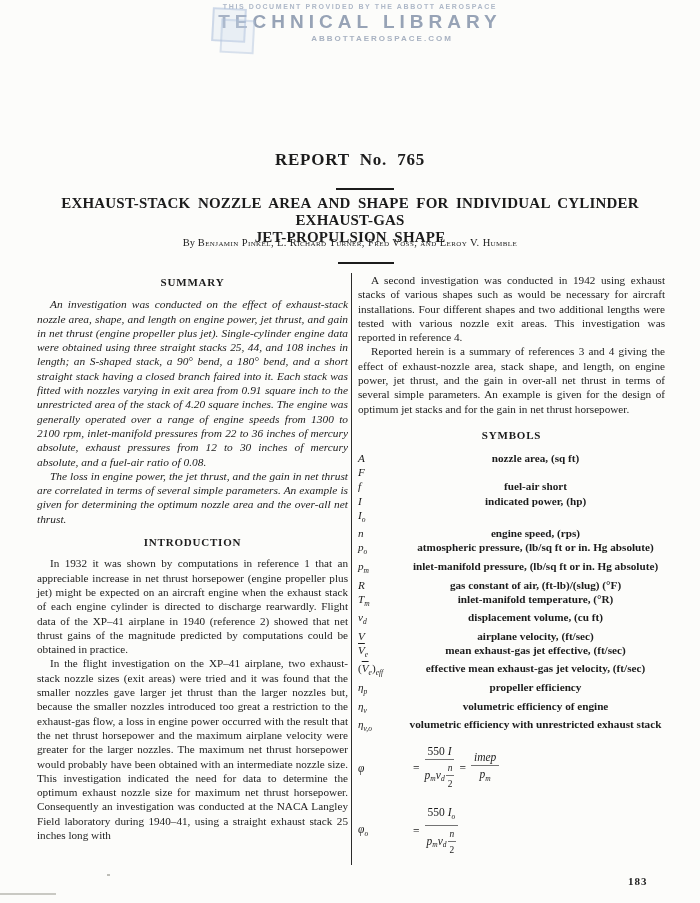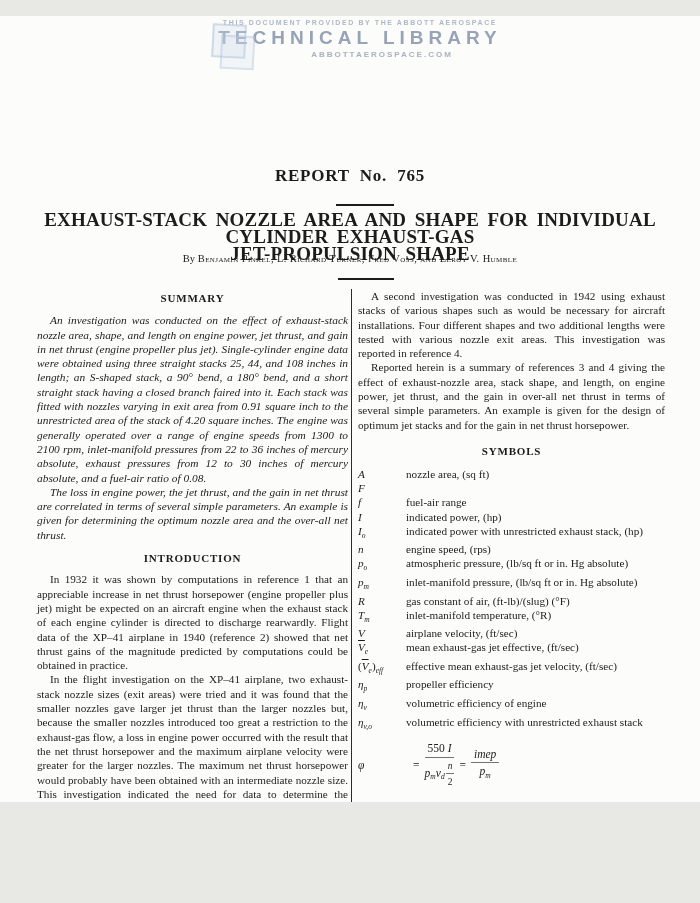--- a/index.html
+++ b/index.html
@@ -1,57 +1,57 @@
 <!DOCTYPE html>
 <html><head>
 <meta charset="utf-8">
 <style>
   html,body{margin:0;padding:0;background:#e8e8e4;}
   .page{
-    position:relative;width:700px;height:786px;margin:16px auto;
+    position:relative;width:700px;height:903px;margin:0 auto;
     background:#fcfcfa;color:#1c1c1c;overflow:hidden;
     font-family:"Liberation Serif","DejaVu Serif",serif;
   }
   
   .watermark{position:absolute;top:3px;left:20px;right:0;text-align:center;
     font-family:"Liberation Sans","DejaVu Sans",sans-serif;user-select:none;}
   .wm-line1{font-size:7px;letter-spacing:1.6px;color:#aeb8c8;font-weight:bold;}
   .wm-line2{font-size:19px;letter-spacing:5px;color:#97a3b6;font-weight:bold;margin-top:1px;}
   .wm-line3{font-size:8px;letter-spacing:2px;color:#a7b1c1;font-weight:bold;margin-top:1px;transform:translateX(22px);}
   .wm-logo{position:absolute;left:192px;top:5px;width:30px;height:30px;
     border:2px solid rgba(165,185,215,.45);background:rgba(205,218,238,.28);transform:rotate(3deg);}
   .wm-logo::after{content:"";position:absolute;left:7px;top:9px;width:30px;height:30px;
     border:2px solid rgba(165,185,215,.35);background:rgba(205,218,238,.20);}
   
   .report-no{position:absolute;top:150px;left:0;right:0;text-align:center;
     font-size:17px;font-weight:bold;letter-spacing:.8px;word-spacing:5px;}
   .rule{position:absolute;height:2px;background:#1c1c1c;}
   .rule-top{top:188px;left:336px;width:58px;}
   .rule-mid{top:262px;left:338px;width:56px;}
   .doc-title{position:absolute;top:195px;left:30px;right:30px;text-align:center;
-    font-size:19px;font-weight:bold;line-height:17px;letter-spacing:.2px;word-spacing:3.5px;margin:0;}
+    font-size:15px;font-weight:bold;line-height:17px;letter-spacing:.2px;word-spacing:3.5px;margin:0;}
   .byline{position:absolute;top:237px;left:0;right:0;text-align:center;font-size:10.5px;}
   .byline .sc{font-variant:small-caps;letter-spacing:.4px;}
   
   .columns{position:absolute;top:273px;left:37px;width:628px;display:flex;}
   .col{width:311px;font-size:11.2px;line-height:14.3px;text-align:justify;}
   .col.left{padding-right:3px;}
   .col.right{flex:1;padding-left:6px;}
   .vdivider{width:1px;background:#2b2b2b;height:592px;flex:0 0 1px;}
   .col h2{font-size:11px;font-weight:bold;text-align:center;letter-spacing:.8px;
     margin:2px 0 8px 0;font-style:normal;}
   .col h2.intro{margin-top:9px;margin-bottom:7px;}
   .col h2.symbols{margin-top:12px;margin-bottom:9px;}
   .col p{margin:0;}
   .col p.indent{text-indent:13px;}
   .col p.it{font-style:italic;font-size:11.4px;}
   
   .symrow{display:flex;line-height:14.1px;}
   .symcell{flex:0 0 48px;font-style:italic;white-space:nowrap;}
-  .symdesc{flex:1;text-align:left;}
+  .symdesc{flex:1;text-align:center;font-weight:bold;}
   .msub{font-size:7.5px;vertical-align:-2.5px;font-style:italic;}
   .mit{font-style:italic;}
   .mrm{font-style:normal;}
   .mov{text-decoration:overline;}
   
   .equations{margin-top:8px;}
   .eqrow{display:flex;align-items:center;margin-bottom:9px;font-size:11.5px;}
   .eqrow.tall{margin-bottom:13px;}
   .eqlhs{flex:0 0 52px;font-style:italic;}
   .eqbody{display:inline-flex;align-items:center;font-style:italic;}
@@ -108,49 +108,52 @@
       <div id="symbols-list">
           <div class="symrow">
             <span class="symcell"><span class="mit">A</span></span>
             <span class="symdesc">nozzle area, (sq ft)</span>
           </div>
           <div class="symrow">
             <span class="symcell"><span class="mit">F</span></span>
           </div>
           <div class="symrow">
             <span class="symcell"><span class="mit">f</span></span>
-            <span class="symdesc">fuel-air range</span>
+            <span class="symdesc">fuel-air short</span>
           </div>
           <div class="symrow">
             <span class="symcell"><span class="mit">I</span></span>
             <span class="symdesc">indicated power, (hp)</span>
           </div>
           <div class="symrow">
             <span class="symcell"><span class="mit">I</span><span class="msub">o</span></span>
-            <span class="symdesc">indicated power with unrestricted exhaust stack, (hp)</span>
           </div>
           <div class="symrow">
             <span class="symcell"><span class="mit">n</span></span>
             <span class="symdesc">engine speed, (rps)</span>
           </div>
           <div class="symrow">
             <span class="symcell"><span class="mit">p</span><span class="msub">o</span></span>
             <span class="symdesc">atmospheric pressure, (lb/sq ft or in. Hg absolute)</span>
           </div>
           <div class="symrow">
             <span class="symcell"><span class="mit">p</span><span class="msub">m</span></span>
             <span class="symdesc">inlet-manifold pressure, (lb/sq ft or in. Hg absolute)</span>
           </div>
           <div class="symrow">
             <span class="symcell"><span class="mit">R</span></span>
             <span class="symdesc">gas constant of air, (ft-lb)/(slug) (°F)</span>
           </div>
           <div class="symrow">
             <span class="symcell"><span class="mit">T</span><span class="msub">m</span></span>
             <span class="symdesc">inlet-manifold temperature, (°R)</span>
+          </div>
+          <div class="symrow">
+            <span class="symcell"><span class="mit">v</span><span class="msub">d</span></span>
+            <span class="symdesc">displacement volume, (cu ft)</span>
           </div>
           <div class="symrow">
             <span class="symcell"><span class="mit">V</span></span>
             <span class="symdesc">airplane velocity, (ft/sec)</span>
           </div>
           <div class="symrow">
             <span class="symcell"><span class="mit mov">V</span><span class="msub">e</span></span>
             <span class="symdesc">mean exhaust-gas jet effective, (ft/sec)</span>
           </div>
           <div class="symrow">

